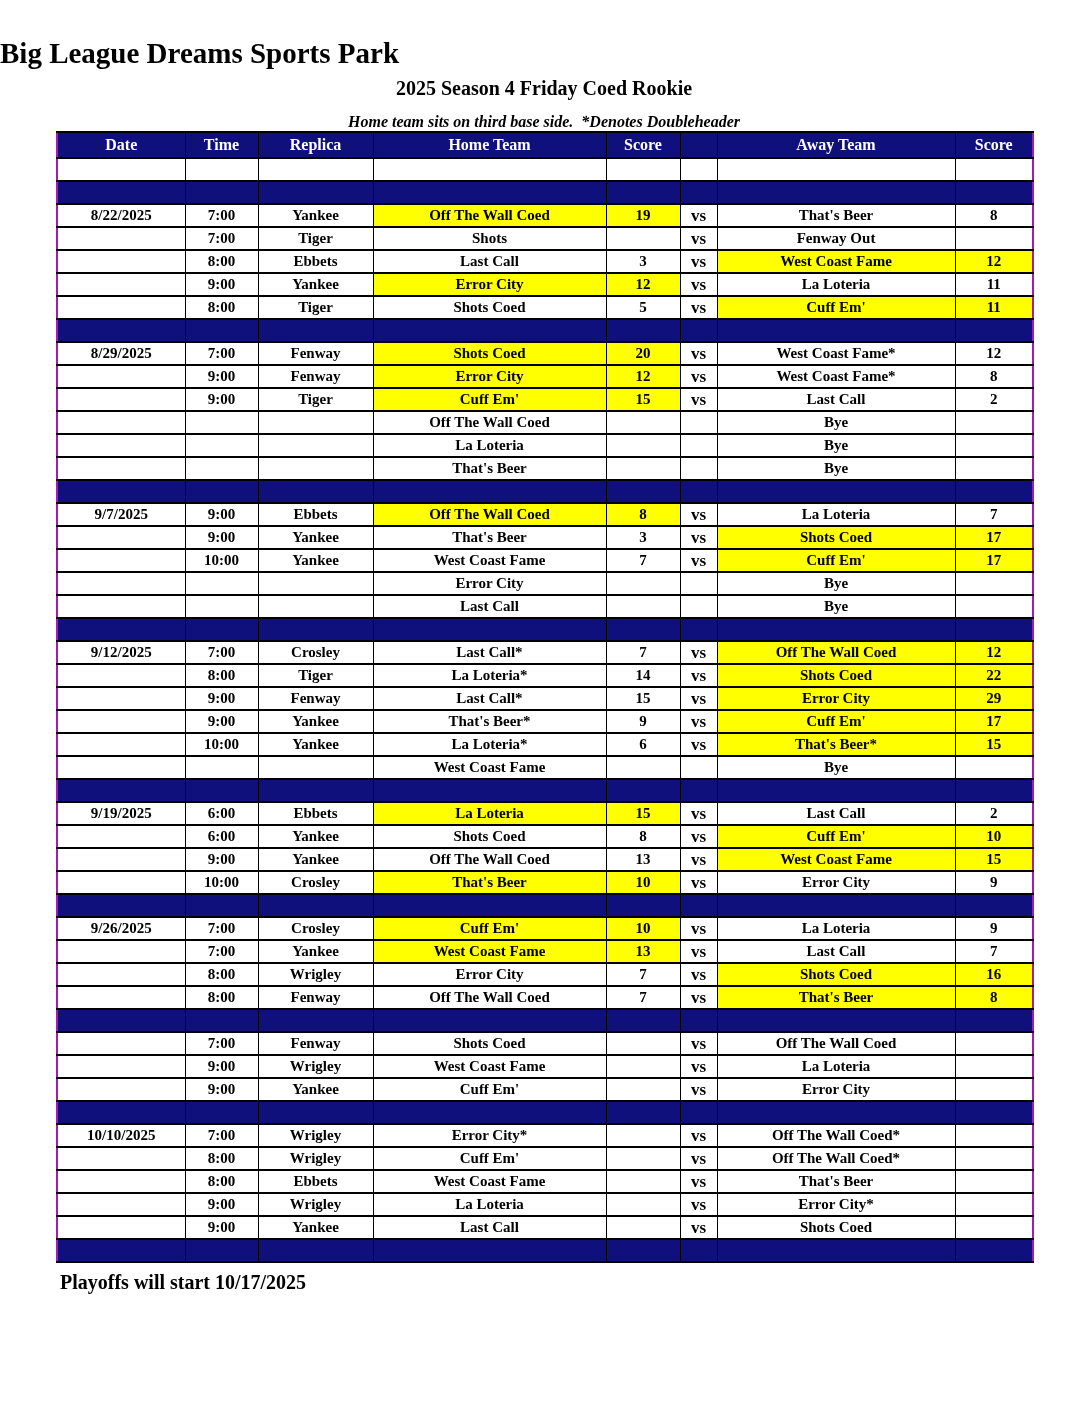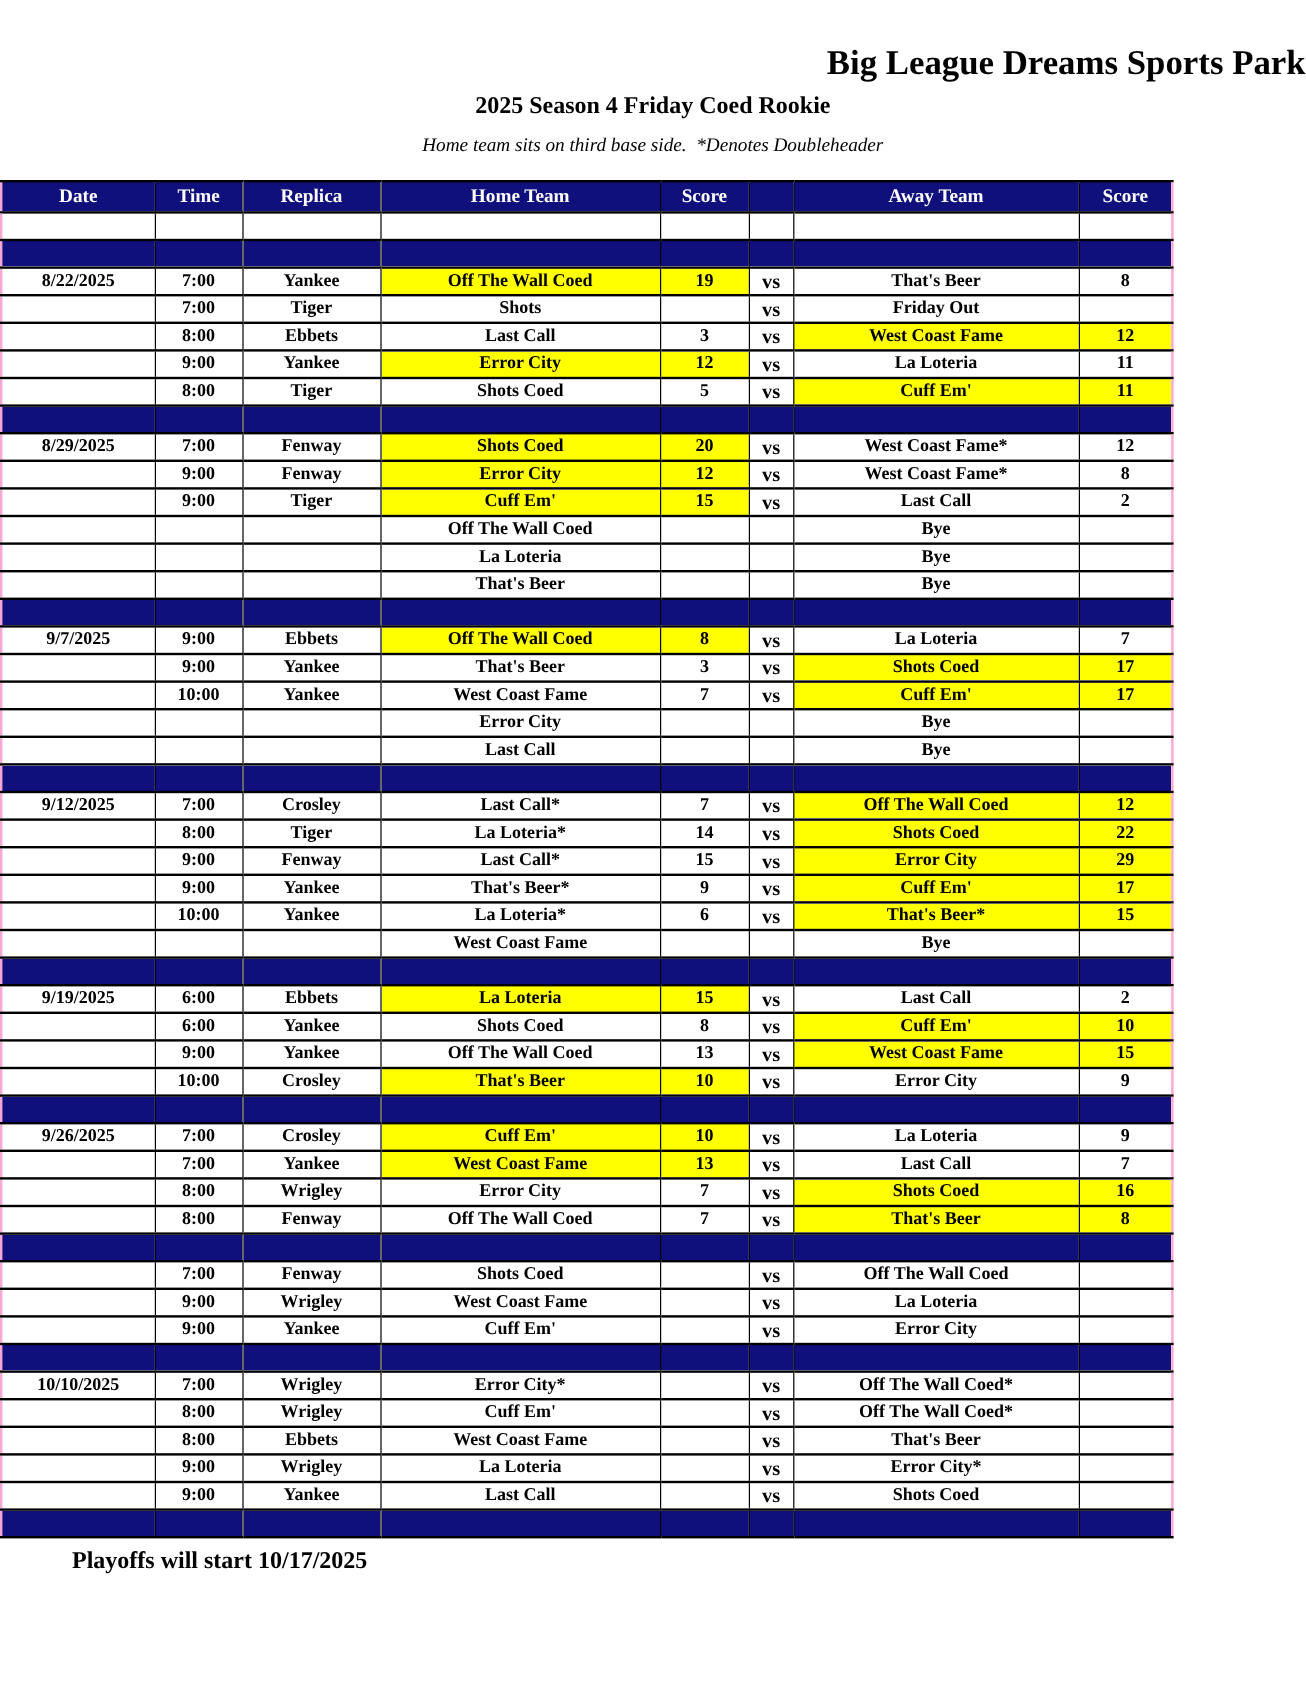--- a/index.html
+++ b/index.html
@@ -7,45 +7,46 @@
     padding: 0;
     background: #ffffff;
   }
   body {
     width: 1088px;
     height: 1408px;
     font-family: "Liberation Serif", serif;
     color: #000;
   }
   .title {
-    text-align: right;
+    text-align: left;
     font-weight: bold;
     font-size: 29px;
     padding-top: 38px;
     line-height: 1.1;
   }
   .subtitle {
     text-align: center;
     font-weight: bold;
     font-size: 20px;
     margin-top: 7px;
   }
   .note {
     text-align: center;
-    font-weight: normal;
+    font-weight: bold;
     font-style: italic;
     font-size: 16px;
     margin-top: 13px;
-    margin-bottom: 19px;
+    margin-bottom: 0;
     white-space: pre-wrap;
   }
   table.schedule {
     border-collapse: collapse;
     table-layout: fixed;
-    border: 2px solid #f9a8d4;
+    margin-left: 56px;
+    border: 2px solid #a21caf;
   }
   .schedule th, .schedule td {
     border: 1px solid #000;
     border-top-width: 2px;
     border-bottom-width: 2px;
     text-align: center;
     vertical-align: middle;
     font-weight: bold;
     font-size: 15px;
     height: 21px;
@@ -140,21 +141,21 @@
         <td>That's Beer</td>
         <td>8</td>
       </tr>
       <tr>
         <td></td>
         <td>7:00</td>
         <td>Tiger</td>
         <td>Shots</td>
         <td></td>
         <td class="vs-cell">vs</td>
-        <td>Friday Out</td>
+        <td>Fenway Out</td>
         <td></td>
       </tr>
       <tr>
         <td></td>
         <td>8:00</td>
         <td>Ebbets</td>
         <td>Last Call</td>
         <td>3</td>
         <td class="vs-cell">vs</td>
         <td class="hl">West Coast Fame</td>

